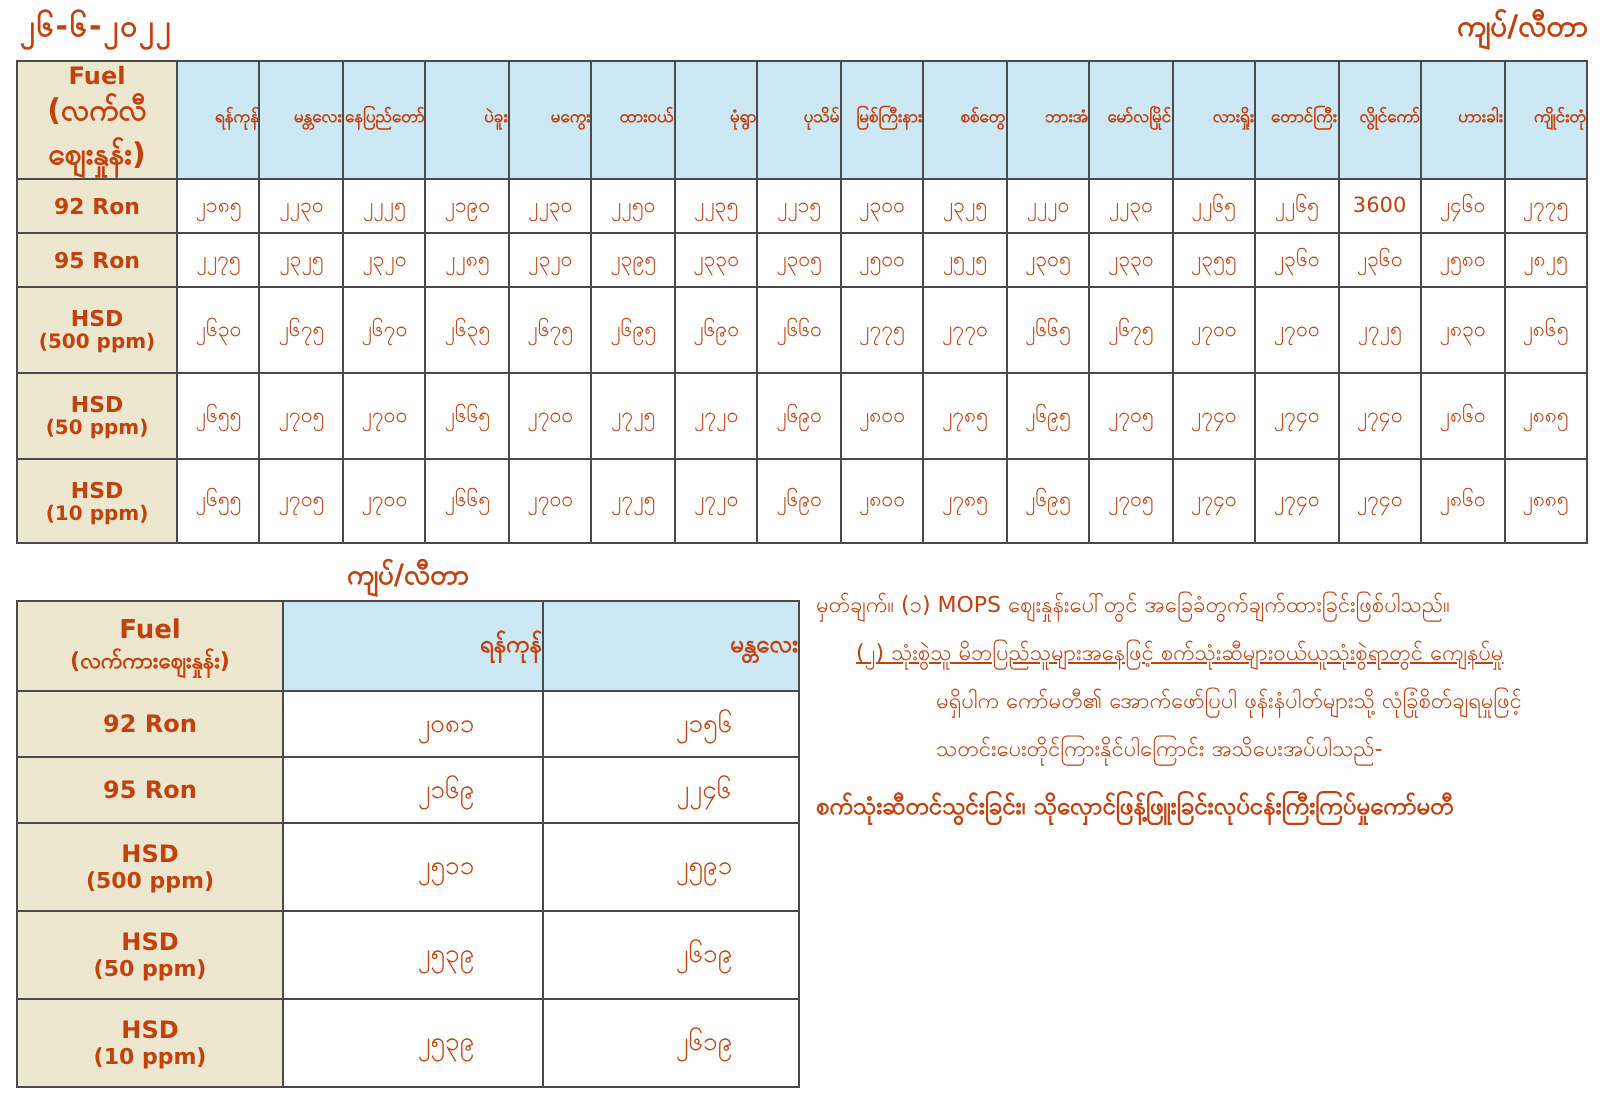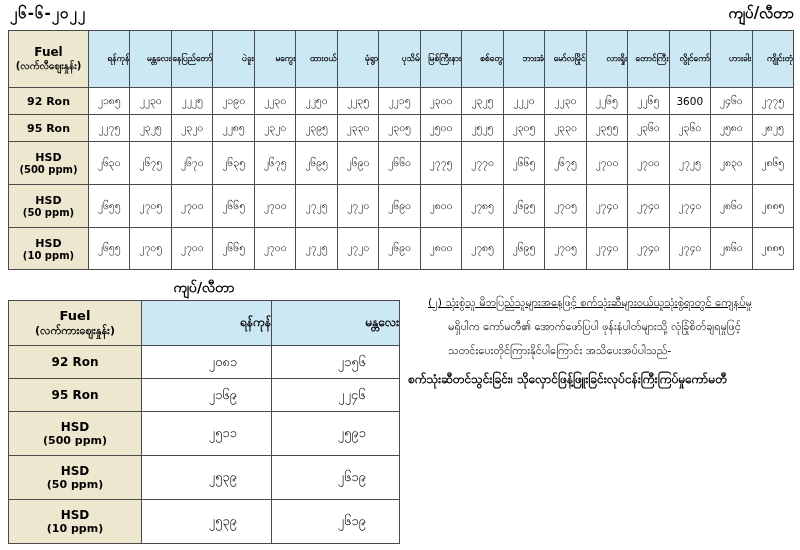--- a/index.html
+++ b/index.html
@@ -1,43 +1,43 @@
 <!DOCTYPE html>
 <html><head>
 <meta charset="utf-8">
 <style>
   html,body{margin:0;padding:0;background:#fff;}
   #canvas{position:relative;width:800px;height:550px;background:#ffffff;overflow:hidden;
-          font-family:"DejaVu Sans",sans-serif;color:#000000;}
+          font-family:"DejaVu Sans",sans-serif;color:#c2410c;}
   .abs{position:absolute;}
   .date{left:10px;top:3px;font-size:15px;font-weight:bold;letter-spacing:1px;}
   .unit-tr{right:6px;top:3px;font-size:15px;font-weight:bold;}
   table{border-collapse:collapse;table-layout:fixed;}
   td,th{border:1px solid #4a4a4a;padding:0;overflow:hidden;vertical-align:middle;}
   table.rt{left:8px;top:30px;width:786px;position:absolute;border:1.5px solid #333;}
   table.wt{left:8px;top:300px;width:392px;position:absolute;border:1.5px solid #333;}
   .hdr{background:#cce8f4;text-align:right;font-weight:bold;margin-top:48px;}
   .fuelc{background:#ede7cf;text-align:center;font-weight:bold;margin-left:44px;}
   .rt .city{font-size:8.5px;line-height:1.15;font-weight:bold;}
   .rt .num{font-size:10.5px;text-align:center;background:#fff;}
   .rt .fh1{font-size:12px;font-weight:bold;}
-  .rt .fh2{font-size:10px;font-weight:bold;}
+  .rt .fh2{font-size:15px;font-weight:bold;}
   .rt .rl1{font-size:11px;}
   .rt .rl2{font-size:10px;}
   .wt .city{font-size:12px;}
   .wt .num{font-size:13px;text-align:center;background:#fff;padding-left:33px;}
   .wt .fh1{font-size:13px;font-weight:bold;}
   .wt .fh2{font-size:11px;font-weight:bold;}
   .wt .rl1{font-size:12px;}
   .wt .rl2{font-size:11px;}
   .btitle{left:8px;top:278px;width:392px;text-align:center;font-size:14px;font-weight:bold;}
   .notes{left:408px;top:291px;width:390px;font-size:11px;line-height:24px;}
   .nline{white-space:nowrap;}
   .ind1{margin-left:20px;text-decoration:underline;}
-  .ind2{margin-left:40px;}
+  .ind2{margin-left:60px;}
   .phones{margin-top:52px;text-align:center;font-weight:bold;font-size:12.5px;line-height:25px;}
   .committee{margin-top:6px;font-weight:bold;font-size:12px;line-height:20px;}
 </style>
 </head>
 <body>
 
 <div id="canvas">
 
   <div class="abs date">၂၆-၆-၂၀၂၂</div>
   <div class="abs unit-tr">ကျပ်/လီတာ</div>
@@ -255,19 +255,20 @@
         <div class="rl1">HSD</div>
         <div class="rl2">(10 ppm)</div>
       </td>
       <td class="num">၂၅၃၉</td>
       <td class="num">၂၆၁၉</td>
     </tr>
   </tbody>
     </table>
 
   <div class="abs notes">
+    <div class="nline">မှတ်ချက်။ (၁) MOPS ဈေးနှုန်းပေါ်တွင် အခြေခံတွက်ချက်ထားခြင်းဖြစ်ပါသည်။</div>
     <div class="nline ind1">(၂) သုံးစွဲသူ မိဘပြည်သူများအနေဖြင့် စက်သုံးဆီများဝယ်ယူသုံးစွဲရာတွင် ကျေနပ်မှု</div>
     <div class="nline ind2">မရှိပါက ကော်မတီ၏ အောက်ဖော်ပြပါ ဖုန်းနံပါတ်များသို့ လုံခြုံစိတ်ချရမှုဖြင့်</div>
     <div class="nline ind2">သတင်းပေးတိုင်ကြားနိုင်ပါကြောင်း အသိပေးအပ်ပါသည်-</div>
     <div class="committee">စက်သုံးဆီတင်သွင်းခြင်း၊ သိုလှောင်ဖြန့်ဖြူးခြင်းလုပ်ငန်းကြီးကြပ်မှုကော်မတီ</div>
   </div>
 
 </div>
 
 </body></html>

